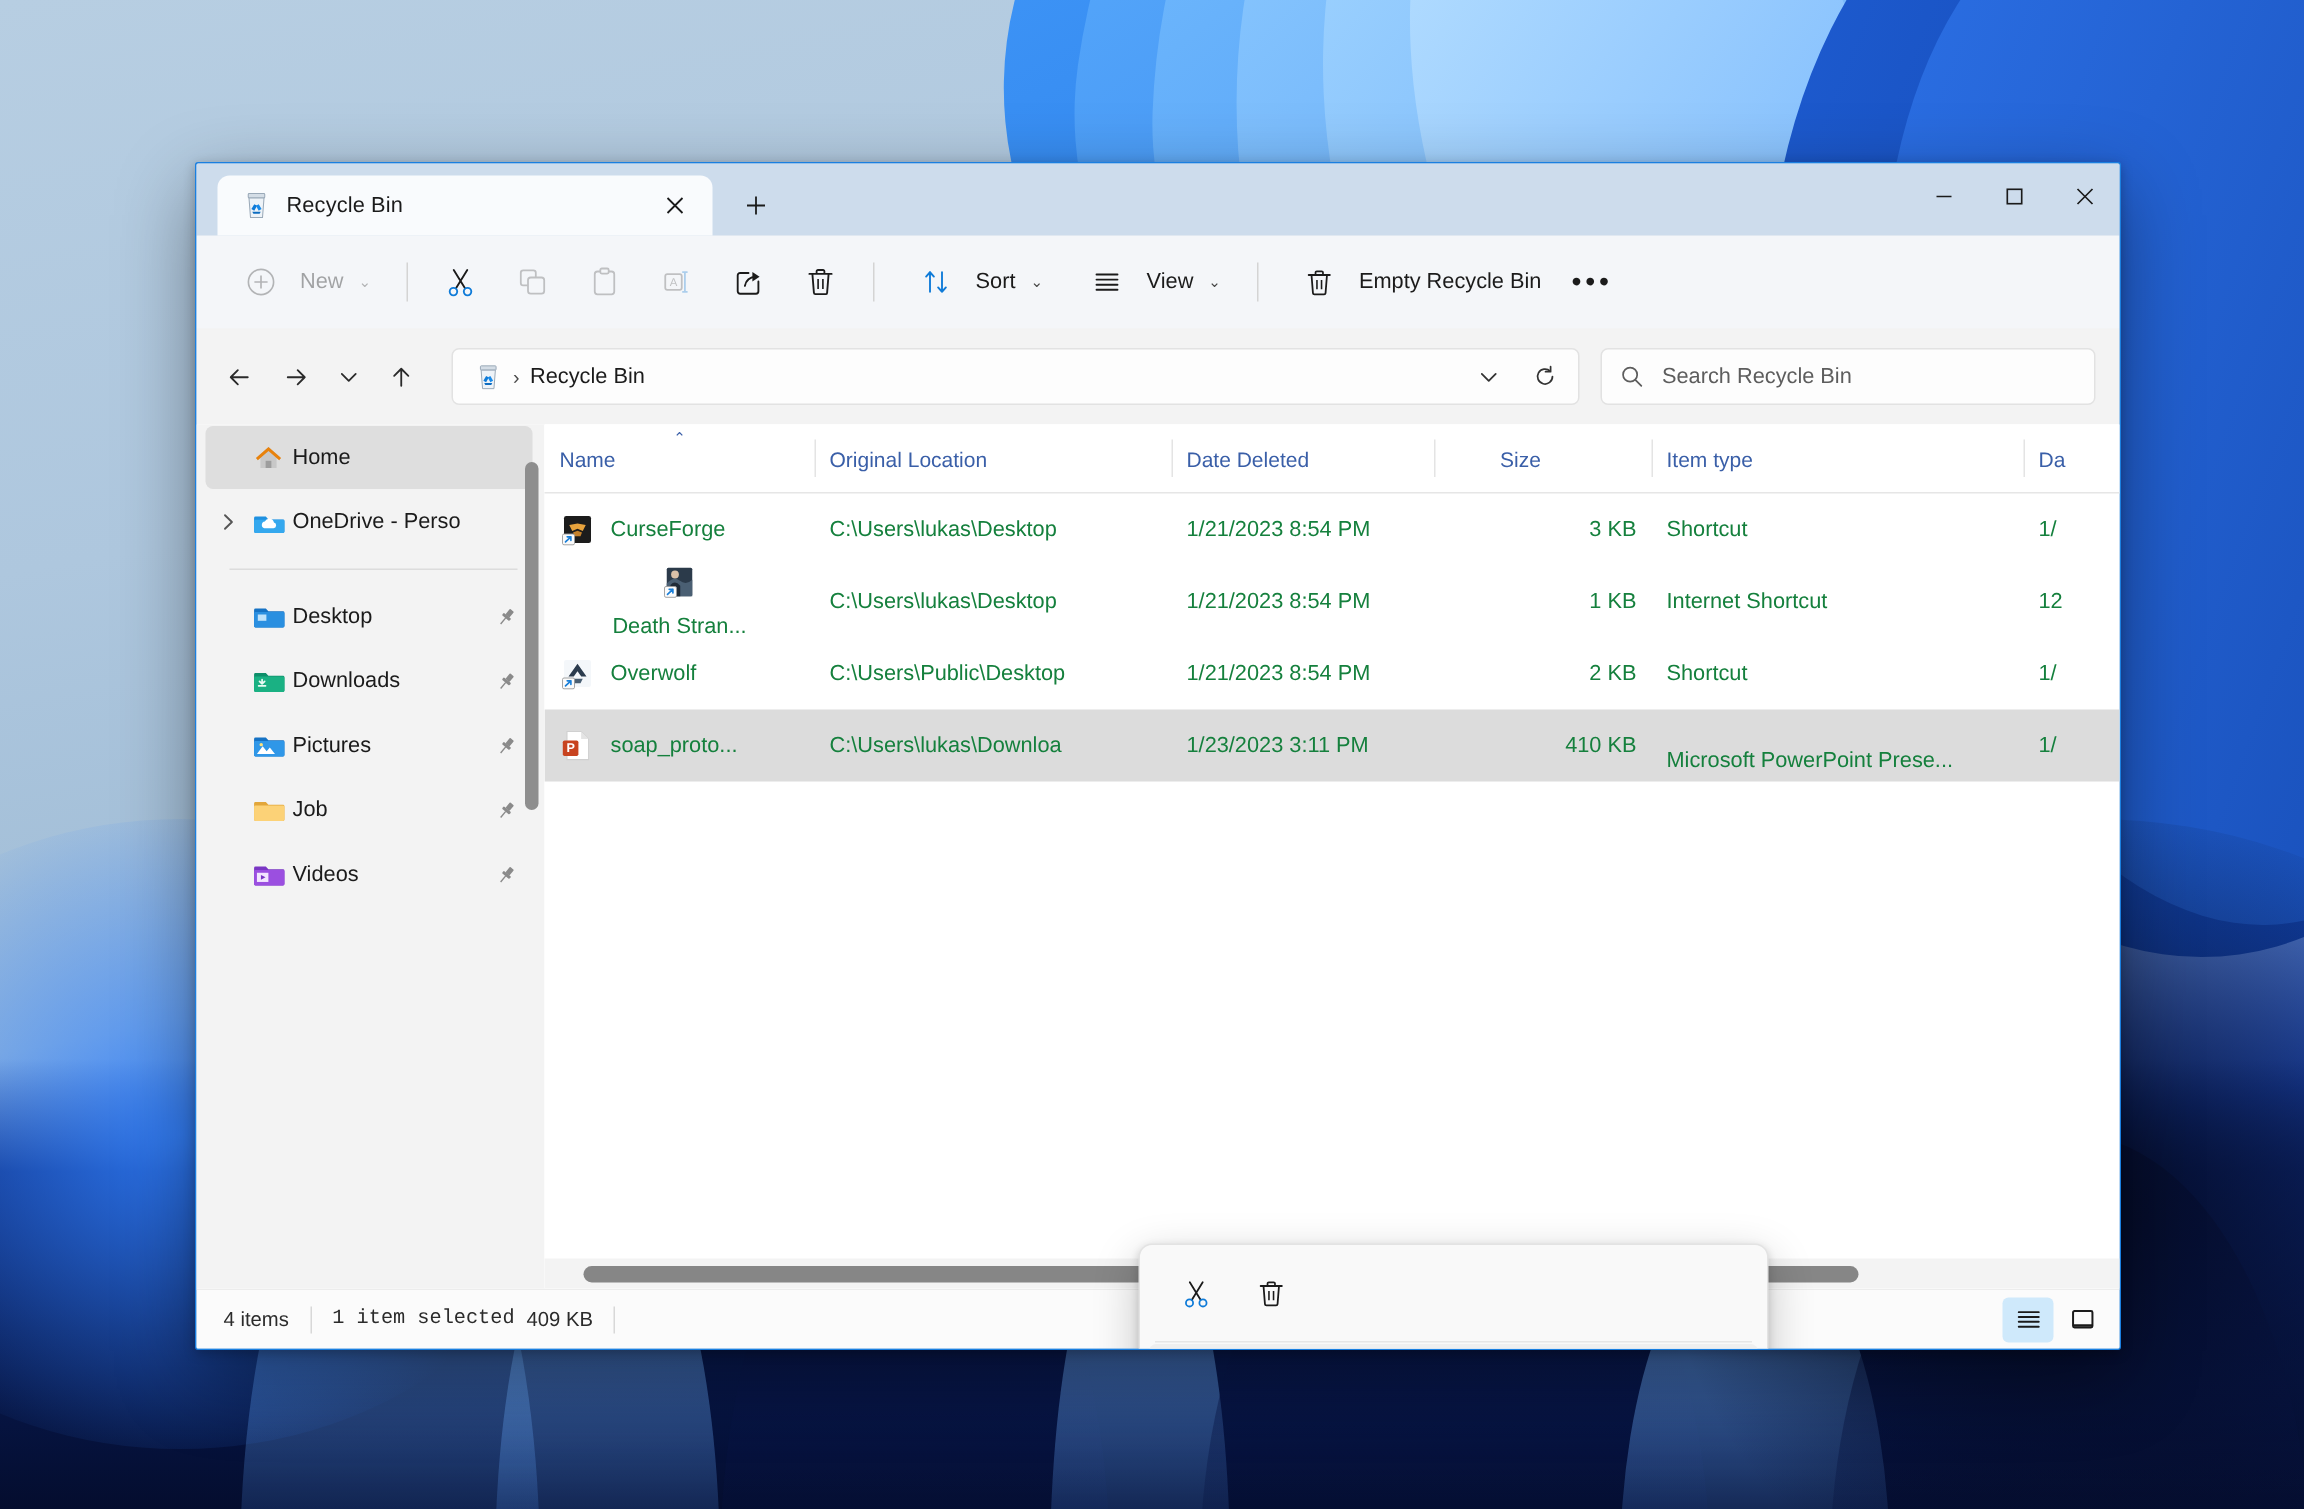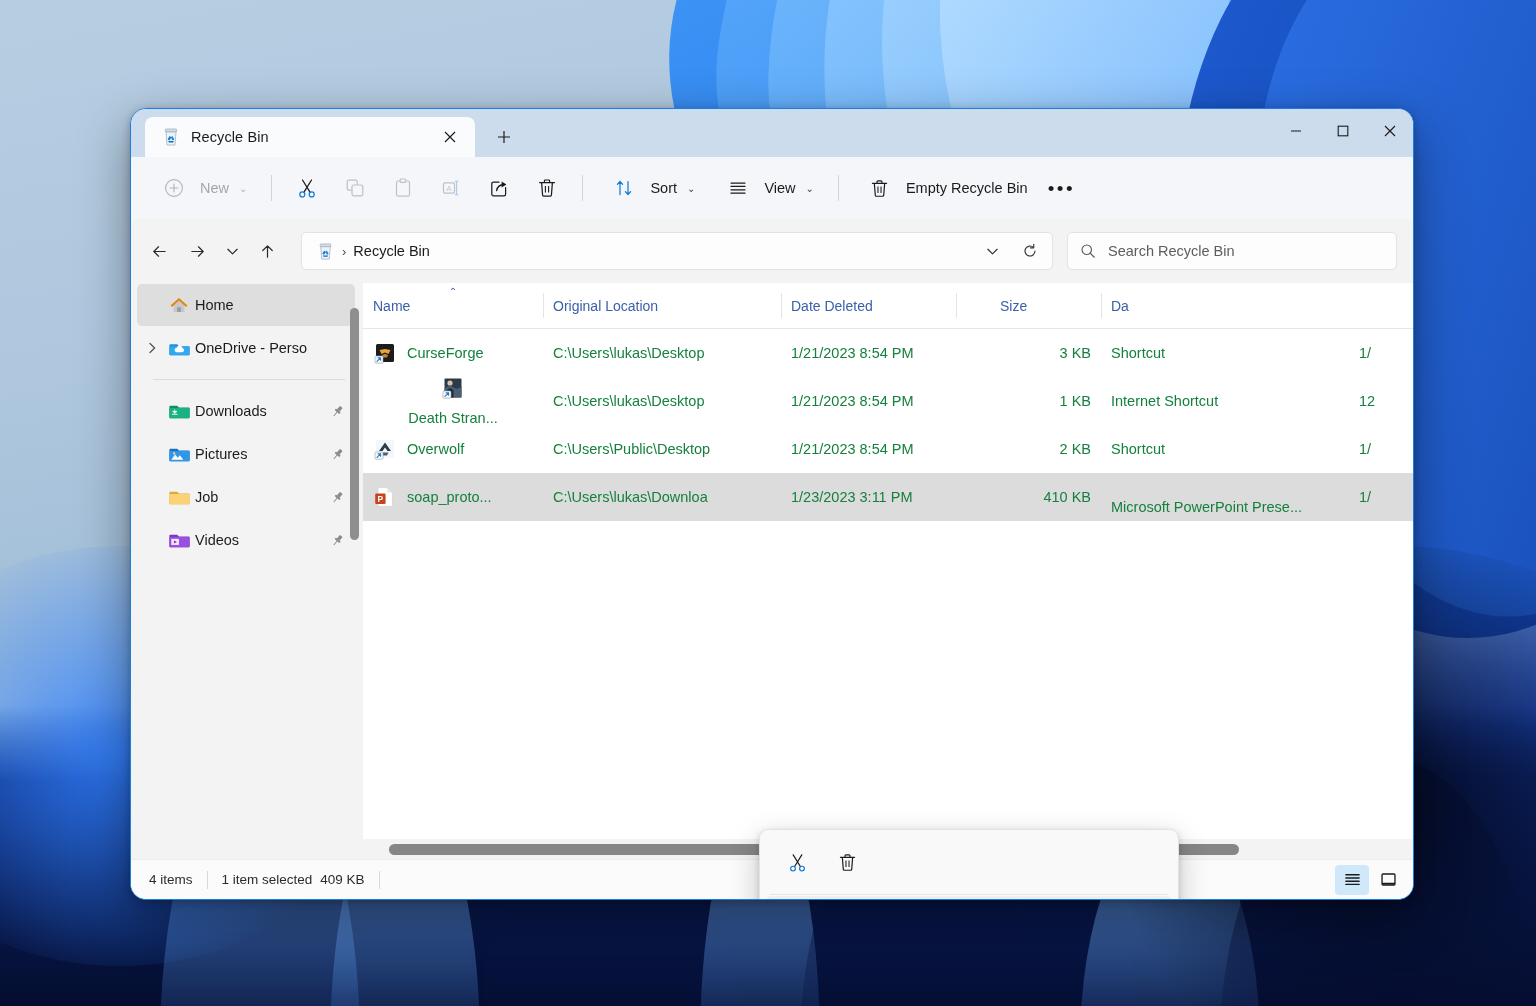--- a/index.html
+++ b/index.html
@@ -53,21 +53,21 @@
   .glowL { left: -140px; bottom: 40px; width: 520px; height: 420px; border-radius: 50%;
            background: radial-gradient(circle, rgba(50,130,255,.85), rgba(20,70,200,0) 70%); }
   .darkR { right: -180px; bottom: -60px; width: 640px; height: 520px; border-radius: 50%;
            background: radial-gradient(circle, rgba(4,10,35,.95), rgba(4,10,35,0) 70%); }
 
   
   #window {
     position: absolute;
     left: 130px; top: 108px; width: 1284px; height: 792px;
     background: #f3f3f3;
-    border-radius: 16px;
+    border-radius: 2px;
     border: 1px solid #1a7fe0;
     box-shadow: 0 18px 52px rgba(0,0,0,.40), 0 2px 8px rgba(0,0,0,.25);
     overflow: hidden;
     display: flex; flex-direction: column;
   }
 
   
   #titlebar {
     height: 48px; flex: none;
     background: #cddcec;
@@ -516,20 +516,40 @@
               <path d="M1.4 8.4 H20.6 a1 1 0 0 1 1 1 V16.6 a1 1 0 0 1 -1 1 H1.4 a1 1 0 0 1 -1 -1 V9.4 a1 1 0 0 1 1 -1 Z" fill="#34a8ee"></path>
               <path d="M7.6 14.4 a2.4 2.4 0 0 1 .3 -4.7 a3.4 3.4 0 0 1 6.4 .6 a2.1 2.1 0 0 1 -.3 4.1 Z" fill="#fff"></path>
             </svg>
           </span>
           <span class="nav-lbl">OneDrive - Perso</span>
           <span class="pin"></span>
         </div>
 
         <div class="navsep"></div>
 
+        <div class="nav-item">
+          <span class="nav-exp"></span>
+          <span class="nav-ico">
+            <svg width="21" height="20" viewBox="0 0 22 20">
+              <path d="M1.4 4.4 H8.6 L10.4 6.4 H20.6 a1 1 0 0 1 1 1 V16.6 a1 1 0 0 1 -1 1 H1.4 a1 1 0 0 1 -1 -1 V5.4 a1 1 0 0 1 1 -1 Z" fill="#1572c4"></path>
+              <path d="M1.4 6.8 H20.6 a1 1 0 0 1 1 1 V16.6 a1 1 0 0 1 -1 1 H1.4 a1 1 0 0 1 -1 -1 V7.8 a1 1 0 0 1 1 -1 Z" fill="#2a8fe0"></path>
+              <rect x="3" y="8.6" width="6" height="4.4" fill="#bfe2fa"></rect>
+            </svg>
+          </span>
+          <span class="nav-lbl">Desktop</span>
+          <span class="pin">
+            <svg width="15" height="15" viewBox="0 0 16 16">
+                <g transform="rotate(40 8 8)">
+                  <rect x="6.2" y="1.6" width="3.6" height="5.2" rx="0.6" fill="#8a8a8a"></rect>
+                  <rect x="4.6" y="6.6" width="6.8" height="2.2" rx="0.8" fill="#8a8a8a"></rect>
+                  <rect x="7.5" y="8.6" width="1" height="5.6" fill="#8a8a8a"></rect>
+                </g>
+              </svg>
+          </span>
+        </div>
 
         <div class="nav-item">
           <span class="nav-exp"></span>
           <span class="nav-ico">
             <svg width="21" height="20" viewBox="0 0 22 20">
               <path d="M1.4 4.4 H8.6 L10.4 6.4 H20.6 a1 1 0 0 1 1 1 V16.6 a1 1 0 0 1 -1 1 H1.4 a1 1 0 0 1 -1 -1 V5.4 a1 1 0 0 1 1 -1 Z" fill="#0e8f6a"></path>
               <path d="M1.4 6.8 H20.6 a1 1 0 0 1 1 1 V16.6 a1 1 0 0 1 -1 1 H1.4 a1 1 0 0 1 -1 -1 V7.8 a1 1 0 0 1 1 -1 Z" fill="#1ab183"></path>
               <path d="M6 9 V12 M6 12 L4.2 10.3 M6 12 L7.8 10.3 M3.6 13.4 H8.4" fill="none" stroke="#e9fbf4" stroke-width="1.2" stroke-linecap="round"></path>
             </svg>
           </span>
@@ -622,20 +642,23 @@
             <span>Name</span>
           </div>
           <div class="ch" style="width:238px;">
             <span>Original Location</span>
           </div>
           <div class="ch" style="width:175px;">
             <span>Date Deleted</span>
           </div>
           <div class="ch" style="width:145px;padding-left:44px;">
             <span>Size</span>
+          </div>
+          <div class="ch" style="width:248px;">
+            <span>Item type</span>
           </div>
           <div class="ch" style="width:60px;">
             <span>Da</span>
           </div>
         </div>
 
         <div id="rows">
 
           <div class="row">
             <div class="cell name" style="width:180px;">
@@ -748,21 +771,21 @@
 
           <span class="ctxacc"></span>
         </div>
 
       </div>
     </div>
 
     <div id="statusbar">
       <span class="st-txt">4 items</span>
       <span class="st-sep"></span>
-      <span class="st-txt" style="padding-right:8px;">1 item selected</span>
+      <span class="st-txt" style="padding-right:8px;font-family:Liberation Mono, monospace;">1 item selected</span>
       <span class="st-txt">409 KB</span>
       <span class="st-sep"></span>
 
       <div id="viewtoggles">
         <div class="vt active">
           <svg width="19" height="19" viewBox="0 0 20 20">
               <path d="M3 5 H17 M3 8.4 H17 M3 11.8 H17 M3 15.2 H17" stroke="#1b1b1b" stroke-width="1.4" stroke-linecap="round"></path>
             </svg>
         </div>
         <div class="vt">

